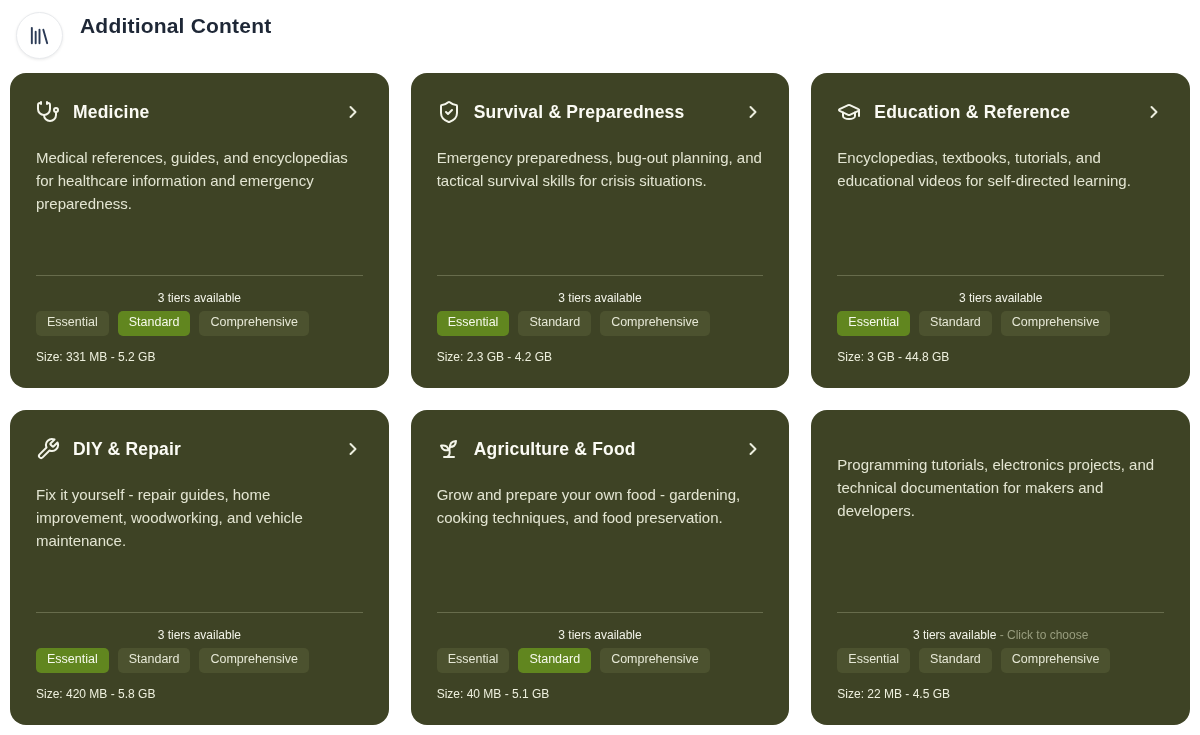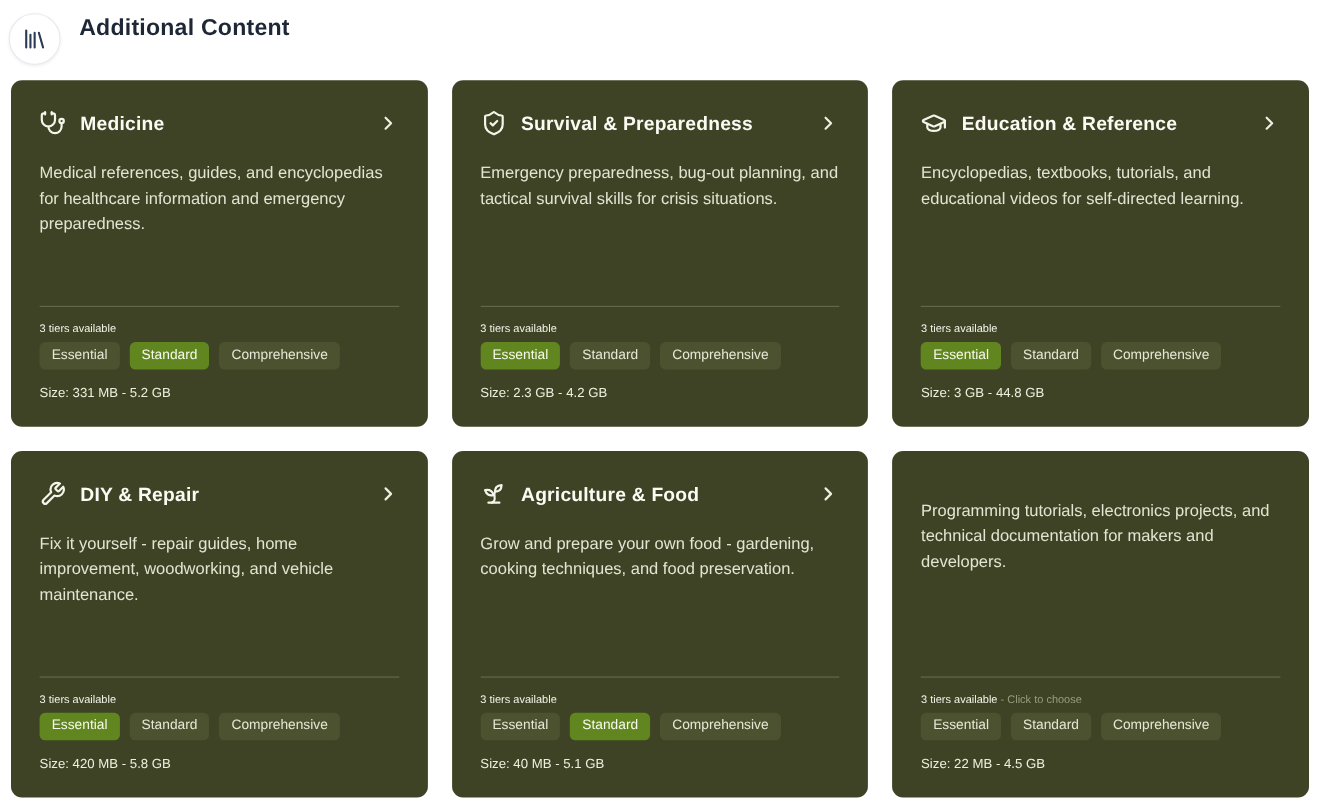--- a/index.html
+++ b/index.html
@@ -5,21 +5,21 @@
   * { margin: 0; padding: 0; box-sizing: border-box; }
   html, body {
     width: 1200px; height: 735px;
     background: #ffffff;
     font-family: "Liberation Sans", sans-serif;
     overflow: hidden;
   }
   
   .page-header {
     display: flex; align-items: flex-start;
-    padding: 12px 10px 0 8px;
+    padding: 12px 10px 0 16px;
     height: 73px;
   }
   .header-icon-circle {
     width: 47px; height: 47px;
     border-radius: 50%;
     background: #ffffff;
     border: 1px solid #e8eaed;
     box-shadow: 0 1px 3px rgba(0,0,0,0.08);
     display: flex; align-items: center; justify-content: center;
     flex: 0 0 auto;
@@ -36,21 +36,21 @@
   
   .cards-grid {
     display: grid;
     grid-template-columns: repeat(3, 1fr);
     grid-auto-rows: 315px;
     gap: 22px;
     padding: 0 10px;
   }
   .card {
     background: #3e4325;
-    border-radius: 10px;
+    border-radius: 16px;
     padding: 24px 26px;
     color: #f2f3e8;
     display: flex; flex-direction: column;
     cursor: pointer;
   }
   .card-head {
     display: flex; align-items: center;
     height: 30px;
   }
   .card-icon { display: flex; align-items: center; flex: 0 0 auto; }
@@ -68,21 +68,21 @@
     font-size: 15px;
     line-height: 23px;
     color: #e3e5d2;
     flex: 1 1 auto;
   }
   .card-divider {
     border: none;
     border-top: 1px solid #676c4c;
     margin: 0 0 15px 0;
   }
-  .tiers-label-row { font-size: 10px; color: #f3f4e9; }
+  .tiers-label-row { font-size: 12px; color: #f3f4e9; text-align: center; }
   .tiers-label { font-weight: 400; }
   .click-hint { color: #989d7e; }
   .chips-row {
     display: flex; gap: 9px;
     margin-top: 6px;
   }
   .tier-chip {
     background: #4c522f;
     color: #e6e8d6;
     font-size: 12.5px;

